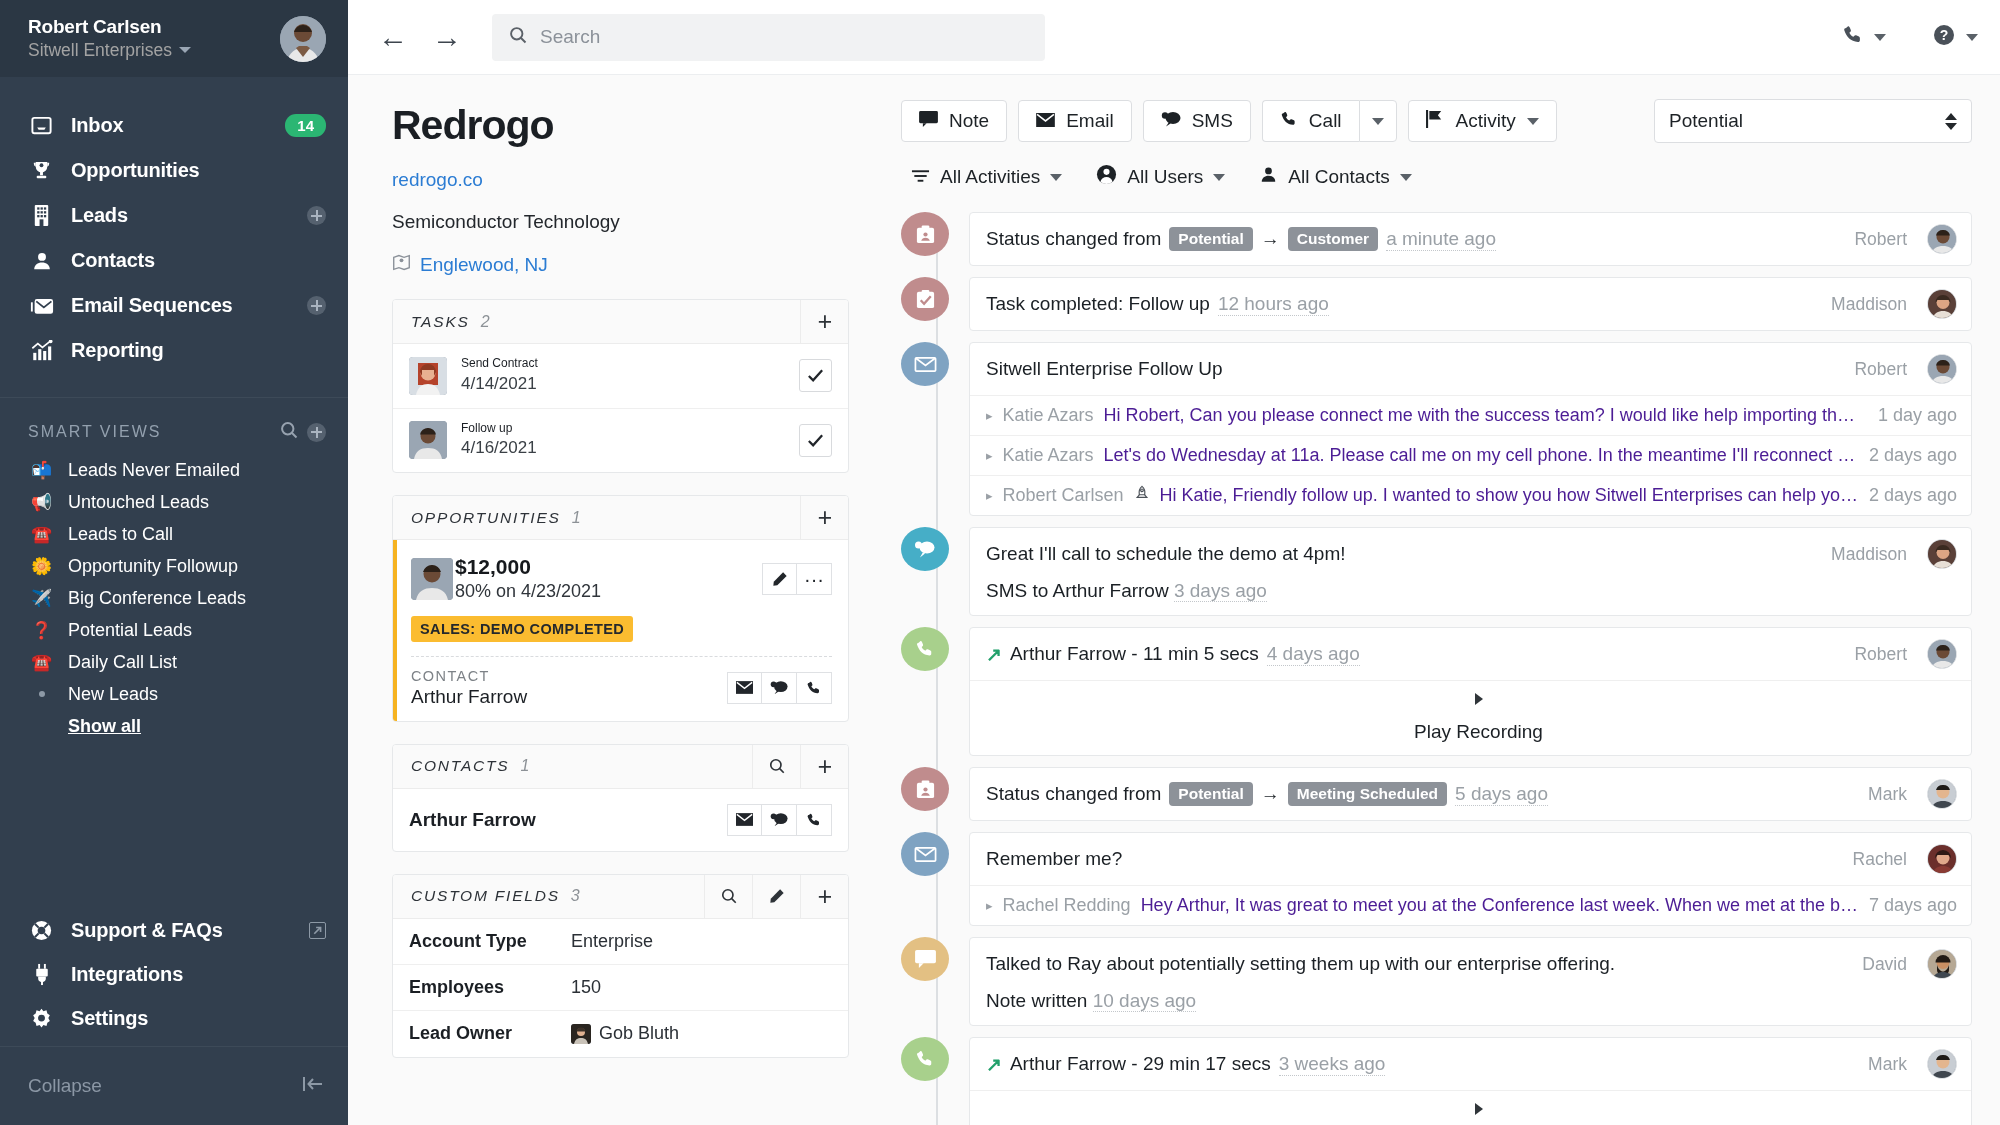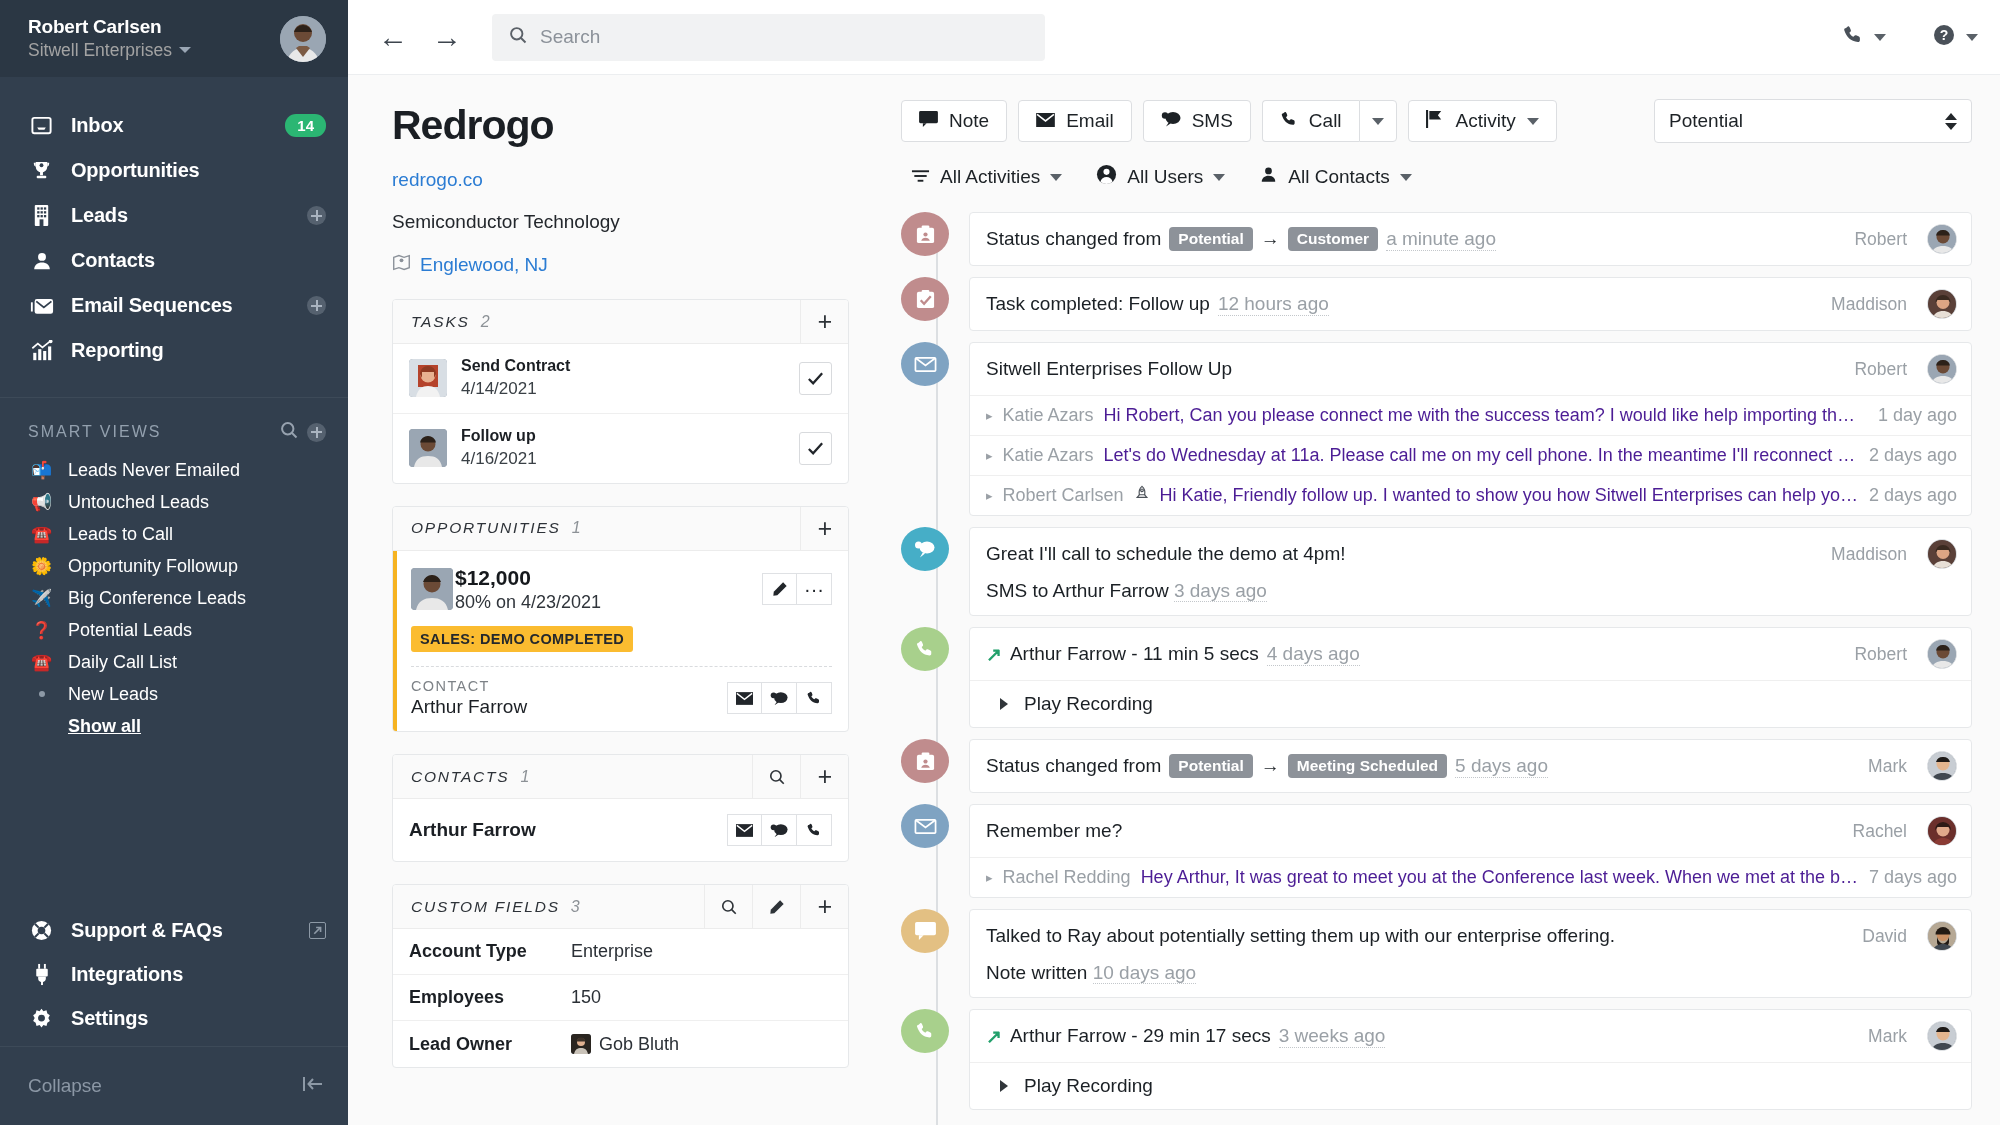--- a/index.html
+++ b/index.html
@@ -91,21 +91,21 @@
   .card-head .t { flex:1; display:flex; align-items:center; gap:11px; padding: 0 18px; height:43px; }
   .card-head .t .ct { font-size:15.5px; letter-spacing:1.8px; color:#2d3238; }
   .card-head .t .cn { font-size:16px; color:#8c9196; }
   .hbtn { width:48px; border-left:1px solid #ececec; display:flex; align-items:center; justify-content:center; cursor:pointer; }
   .hbtn .pl { font-size:25px; color:#2e3338; line-height:1; font-weight:300; }
 
   .task-row { display:flex; align-items:center; gap:14px; padding: 12px 16px; border-bottom:1px solid #efefef; }
   .task-row:last-child { border-bottom:none; }
   .task-av { width:38px;height:38px;border-radius:4px; overflow:hidden; flex:0 0 38px; background:#8d99a6; }
   .task-txt { flex:1; min-width:0; }
-  .task-title { font-size:16px; font-weight:bold; color:#1b1f24; line-height:1.3; }
+  .task-title { font-size:12px; font-weight:normal; color:#1b1f24; line-height:1.3; }
   .task-date { font-size:17px; color:#3a4046; line-height:1.35; margin-top:1px; }
   .chk { width:33px;height:33px;border:1px solid #d8dadd;border-radius:3px; display:flex;align-items:center;justify-content:center; cursor:pointer; }
 
   .opp-body { border-left:4px solid #f6b321; padding: 14px 16px 0 14px; }
   .opp-top { display:flex; align-items:center; gap:2px; }
   .opp-av { width:42px;height:42px;border-radius:4px;overflow:hidden;flex:0 0 42px;background:#8d99a6; }
   .opp-amt { font-size:21px; font-weight:bold; color:#16191d; line-height:1.25; }
   .opp-sub { font-size:18px; color:#30353b; line-height:1.3; }
   .opp-actions { margin-left:auto; display:flex; }
   .sqbtn { width:35px; height:32px; border:1px solid #dfe1e4; display:flex; align-items:center; justify-content:center; cursor:pointer; background:#fff; }
@@ -161,21 +161,21 @@
   .tl-who { font-size:17.5px; color:#9aa0a6; margin-left:auto; white-space:nowrap; }
   .tl-av { width:30px;height:30px;border-radius:50%;overflow:hidden;background:#8d99a6;flex:0 0 30px;margin-left:10px;border:1px solid #e3e5e7;}
   .pill { background:#8d9299; color:#fff; font-size:15.5px; font-weight:bold; padding:3px 9px; border-radius:4px; white-space:nowrap;}
   .tstamp { color:#9aa0a6; border-bottom:1px dotted #c3c7cb; }
   .tl-sub { padding: 0 14px 13px 16px; font-size:19px; color:#1b2025; }
   .tl-subrow { display:flex; align-items:center; gap:10px; padding: 9px 14px 9px 16px; border-top:1px solid #efefef; font-size:18px; }
   .tl-subrow .arrw { color:#9aa0a6; font-size:13px; flex:0 0 auto; }
   .tl-subrow .who { color:#9aa0a6; flex:0 0 auto; }
   .tl-subrow .snip { color:#4c1d95; flex:1; min-width:0; white-space:nowrap; overflow:hidden; text-overflow:ellipsis; }
   .tl-subrow .ago { color:#9aa0a6; flex:0 0 auto; }
-  .play-row { display:flex; align-items:center; gap:16px; padding: 12px 14px 12px 30px; border-top:1px solid #efefef; font-size:19px; color:#1b2025; cursor:pointer;}
+  .play-row { display:flex; align-items:center; gap:16px; padding: 12px 14px 12px 30px; border-top:1px solid #efefef; font-size:19px; color:#1b2025; cursor:pointer;flex-direction:column;}
   .play-tri { width:0;height:0;border-top:6px solid transparent;border-bottom:6px solid transparent;border-left:8px solid #30353a; }
   .call-arrow { color:#22a06b; font-size:19px; font-weight:bold; }
 </style>
 </head>
 <body>
 
 <div class="app">
 
   <aside class="sidebar">
 
@@ -816,21 +816,21 @@
 
           <div class="tl-item">
             <div class="tl-icon" style="background:#7fa3c2">
               <svg width="23" height="17" viewBox="0 0 24 17" fill="none" stroke="#fff" stroke-width="1.8">
                 <rect x="1.5" y="1.5" width="21" height="14" rx="1"></rect>
                   <path d="M2 2 L12 9.5 L22 2"></path>
               </svg>
             </div>
             <div class="tl-card">
               <div class="tl-main">
-                <span class="tl-text">Sitwell Enterprises Follow Up</span>
+                <span class="tl-text">Sitwell Enterprise Follow Up</span>
                 <span class="tl-who">Robert</span>
                 <span class="tl-av">
                   <svg viewBox="0 0 30 30" width="30" height="30">
                       <rect width="30" height="30" fill="#9aa6b3"></rect>
                       <circle cx="15" cy="12" r="6.5" fill="#6b4a36"></circle>
                       <path d="M15 5 a7 7 0 0 1 7 5.5 l-14 0 a7 7 0 0 1 7 -5.5z" fill="#2c2119"></path>
                       <path d="M3 30 c1-6 5.5-9 12-9 s11 3 12 9z" fill="#e8e8e8"></path>
                     </svg>
                 </span>
               </div>

